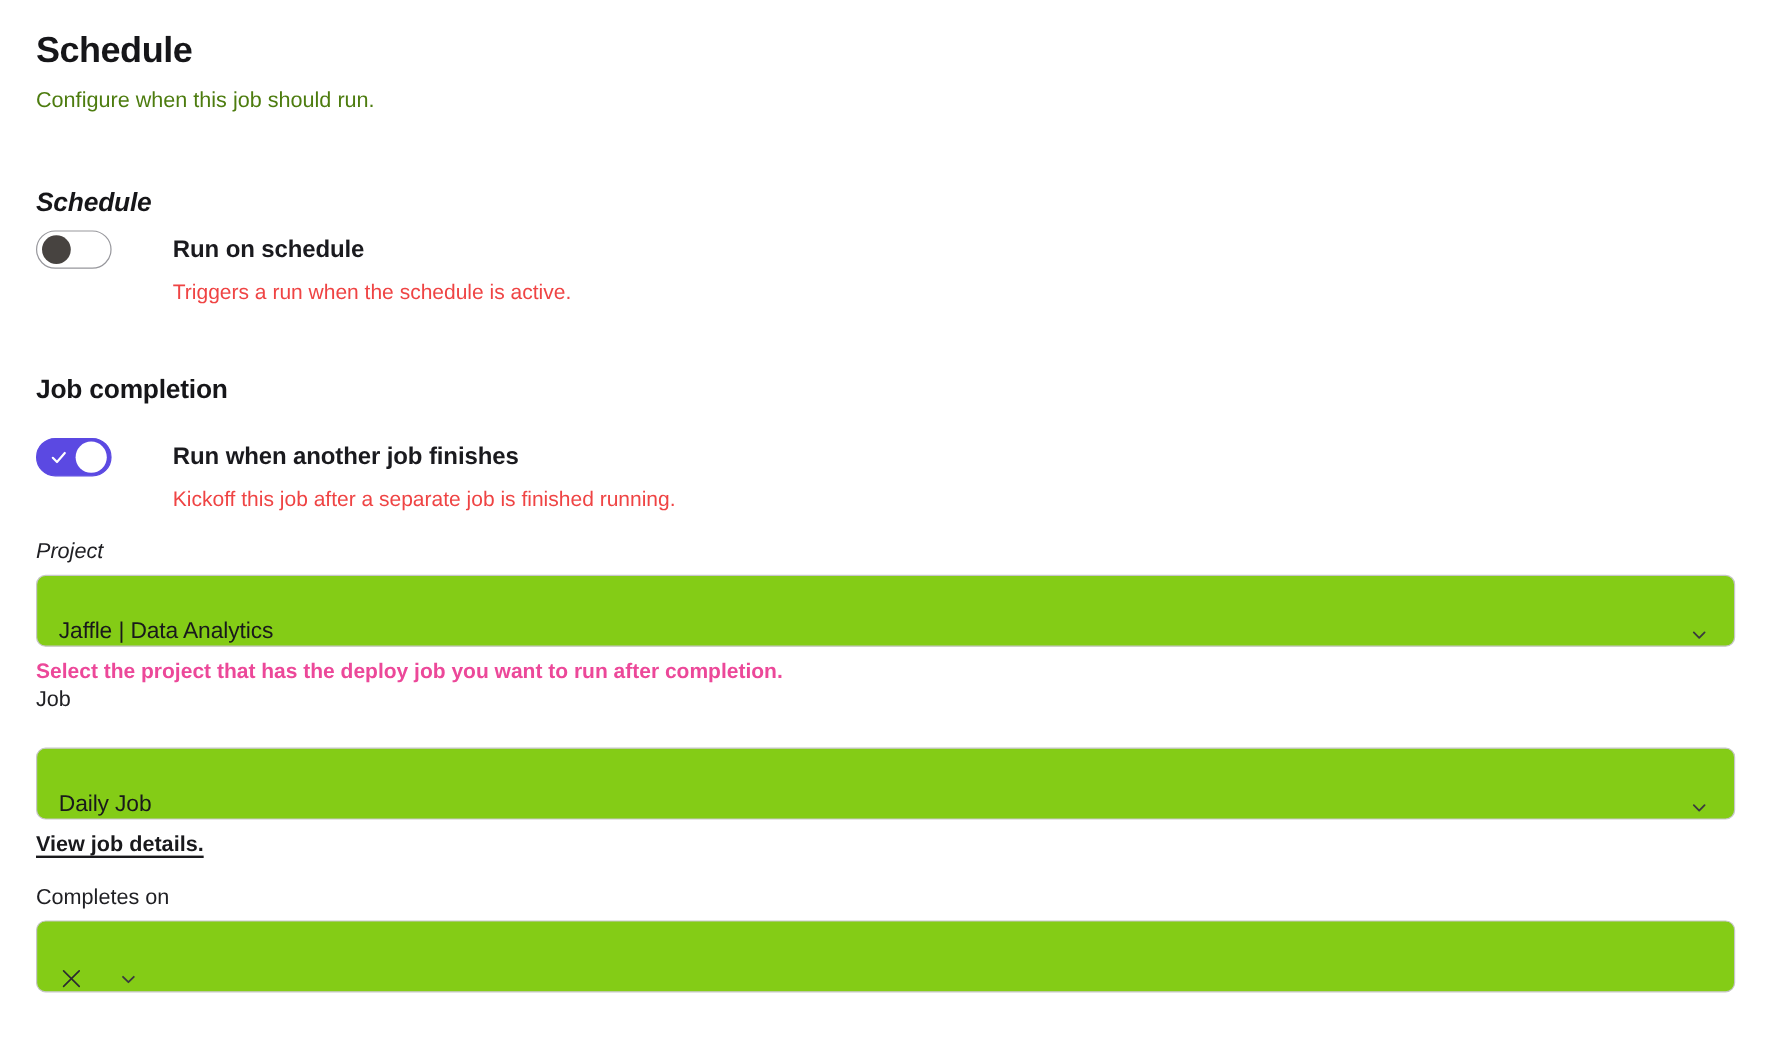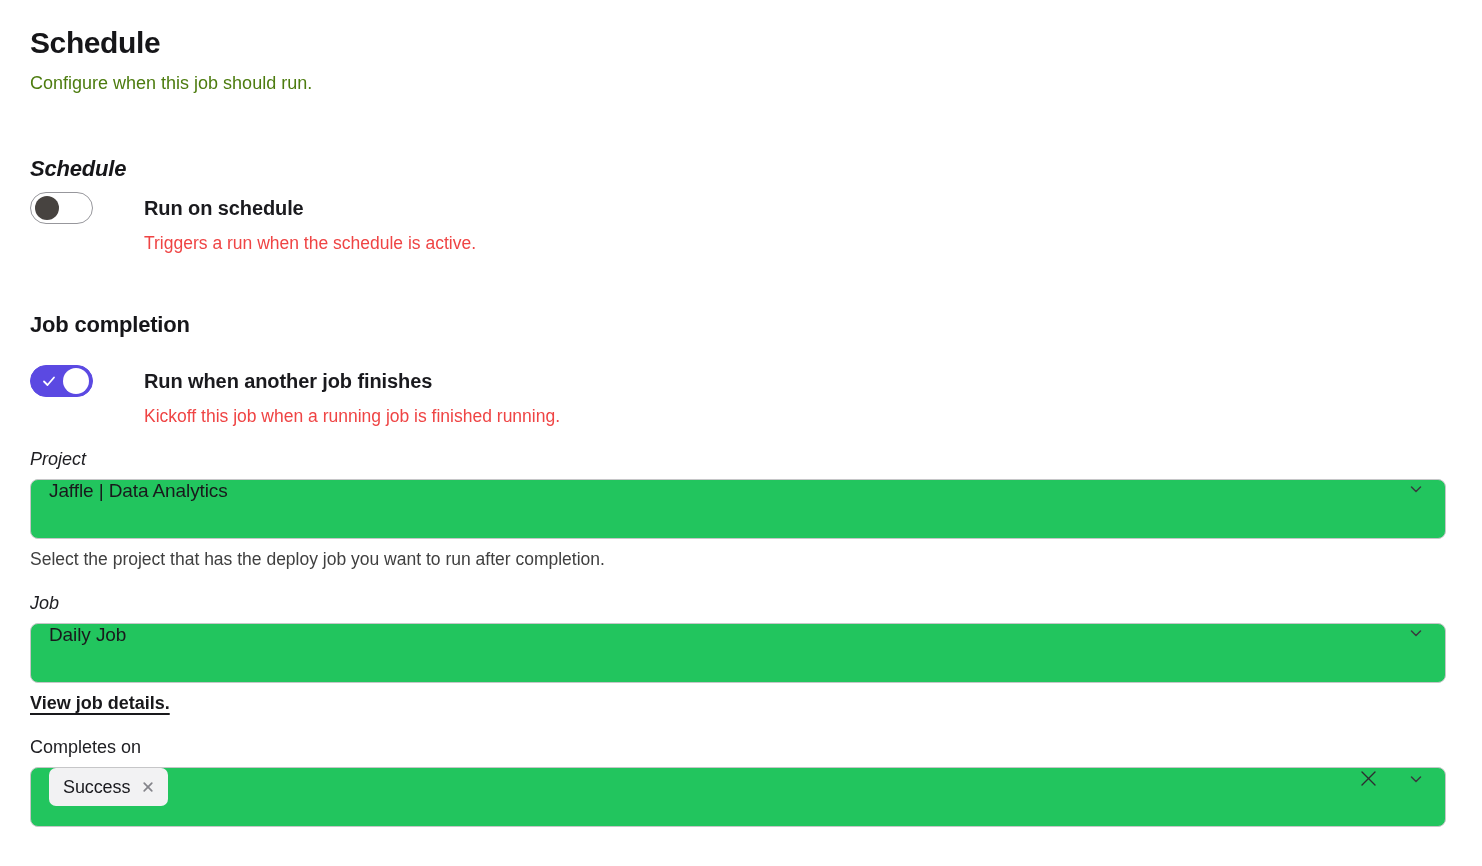--- a/index.html
+++ b/index.html
@@ -56,40 +56,40 @@
 
   .toggle-text { display:flex; flex-direction:column;margin-left:32px; }
   .toggle-label { font-size:20px; font-weight:700; line-height:26px; margin-top:3px; color:#1a1a1e; letter-spacing:-0.1px; }
   .toggle-desc  { font-size:17.5px; color:#ef4444; margin-top:12px; line-height:20px; }
 
   .field-label {
     position:absolute; left:30px;
     font-size:18px; font-weight:500; color:#202024;
   }
   #project-label { top:449px;font-style:italic; }
-  #job-label { top:593px;font-style:italic; }
+  #job-label { top:572px; }
   #completes-label { top:737px; }
 
   .select-box {
     position:absolute; left:30px; width:1416px; height:60px;
-    border:1px solid #c6c6c8; border-radius:8px; background:#22c55e;
-    display:flex; align-items:flex-start; cursor:pointer;
+    border:1px solid #c6c6c8; border-radius:8px; background:#84cc16;
+    display:flex; align-items:flex-end; cursor:pointer;
     padding:0 20px 0 18px;
   }
   #project-select { top:479px; }
   #job-select { top:623px; }
   #completes-select { top:767px; }
 
   .select-value { font-size:19px; color:#19191c; flex:1 1 auto; letter-spacing:-0.1px; }
   .select-icons { display:flex; align-items:center; gap:28px; flex:0 0 auto; }
   .icon { display:flex; align-items:center; justify-content:center; }
 
   .helper-text {
     position:absolute; left:30px; top:549px;
-    font-size:17.5px; color:#404040;
+    font-size:17.5px; color:#ec4899;font-weight:bold;
   }
   .details-link {
     position:absolute; left:30px; top:693px;
     font-size:18px; font-weight:700; color:#19191c;
     text-decoration:underline; text-underline-offset:4px; text-decoration-thickness:1.5px;
     cursor:pointer;
     text-align:center;
   }
   .tag {
     display:inline-flex; align-items:center; gap:11px;
@@ -126,21 +126,21 @@
     <div class="toggle" data-state="on">
       <span class="check-wrap icon">
         <svg width="16" height="16" viewBox="0 0 16 16" fill="none">
           <polyline points="3,8.5 6.5,12 13,4.5" stroke="#ffffff" stroke-width="1.8" stroke-linecap="round" stroke-linejoin="round"></polyline>
         </svg>
       </span>
       <div class="knob"></div>
     </div>
     <div class="toggle-text">
       <div class="toggle-label">Run when another job finishes</div>
-      <div class="toggle-desc">Kickoff this job when a running job is finished running.</div>
+      <div class="toggle-desc">Kickoff this job after a separate job is finished running.</div>
     </div>
   </div>
 
   <div class="field-label" id="project-label">Project</div>
   <div class="select-box" id="project-select">
     <span class="select-value">Jaffle | Data Analytics</span>
     <span class="select-icons">
       <span class="icon">
         <svg width="18" height="18" viewBox="0 0 18 18" fill="none">
           <polyline points="4.5,7 9,11.5 13.5,7" stroke="#3a3a3e" stroke-width="1.5" stroke-linecap="round" stroke-linejoin="round"></polyline>
@@ -158,31 +158,20 @@
         <svg width="18" height="18" viewBox="0 0 18 18" fill="none">
           <polyline points="4.5,7 9,11.5 13.5,7" stroke="#3a3a3e" stroke-width="1.5" stroke-linecap="round" stroke-linejoin="round"></polyline>
         </svg>
       </span>
     </span>
   </div>
   <a class="details-link">View job details.</a>
 
   <div class="field-label" id="completes-label">Completes on</div>
   <div class="select-box" id="completes-select">
-    <span class="select-value">
-      <span class="tag">
-        <span>Success</span>
-        <span class="tag-remove icon">
-          <svg width="14" height="14" viewBox="0 0 14 14" fill="none">
-            <line x1="3.2" y1="3.2" x2="10.8" y2="10.8" stroke="#84848a" stroke-width="1.7" stroke-linecap="round"></line>
-            <line x1="10.8" y1="3.2" x2="3.2" y2="10.8" stroke="#84848a" stroke-width="1.7" stroke-linecap="round"></line>
-          </svg>
-        </span>
-      </span>
-    </span>
     <span class="select-icons">
       <span class="icon">
         <svg width="21" height="21" viewBox="0 0 21 21" fill="none">
           <line x1="4" y1="4" x2="17" y2="17" stroke="#2c2c30" stroke-width="1.4" stroke-linecap="round"></line>
           <line x1="17" y1="4" x2="4" y2="17" stroke="#2c2c30" stroke-width="1.4" stroke-linecap="round"></line>
         </svg>
       </span>
       <span class="icon">
         <svg width="18" height="18" viewBox="0 0 18 18" fill="none">
           <polyline points="4.5,7 9,11.5 13.5,7" stroke="#3a3a3e" stroke-width="1.5" stroke-linecap="round" stroke-linejoin="round"></polyline>

